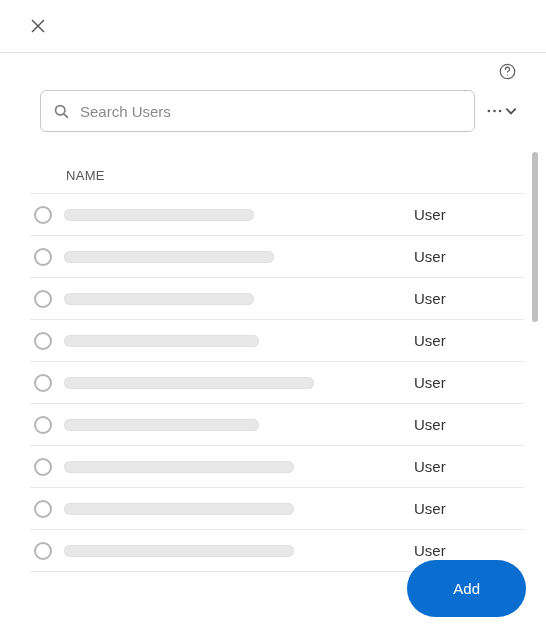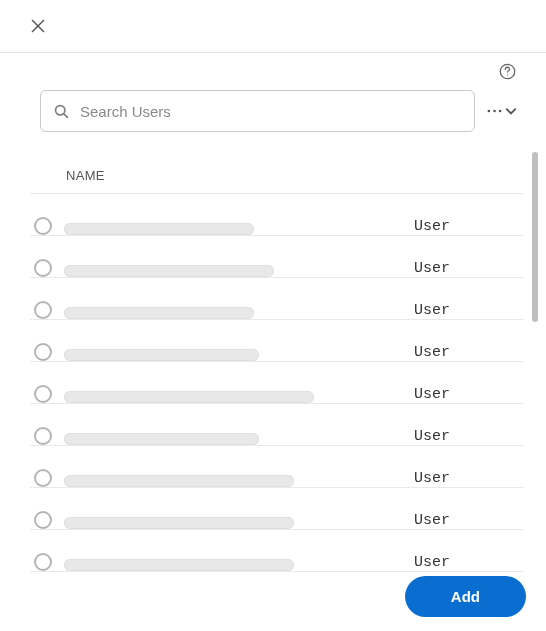--- a/index.html
+++ b/index.html
@@ -95,26 +95,25 @@
     color: #555;
     letter-spacing: 0.3px;
   }
   .col-name { flex: 1; }
   .col-type { width: 110px; }
   .rows {
     border-top: 1px solid #e9e9e9;
   }
   .row {
     display: flex;
-    align-items: flex-end;
+    align-items: center;
     border-bottom: 1px solid #e9e9e9;
     height: 42px;
     gap: 12px;
     padding-left: 4px;
-    font-family: Liberation Mono, monospace;
   }
   .radio {
     width: 18px;
     height: 18px;
     border: 2px solid #b5b5b5;
     border-radius: 50%;
     flex-shrink: 0;
     cursor: pointer;
   }
   .name-cell {
@@ -145,23 +144,23 @@
   .footer {
     position: absolute;
     bottom: 14px;
     right: 20px;
   }
   .add-btn {
     background: #0a6ed1;
     color: #fff;
     border: none;
     border-radius: 999px;
-    padding: 12px 46px;
+    padding: 20px 46px;
     font-size: 15px;
-    font-weight: 700;
+    font-weight: 400;
     cursor: pointer;
   }
 </style>
 </head>
 <body>
 
 <div class="header">
   <div class="close-btn">
     <svg width="16" height="16" viewBox="0 0 16 16" fill="none" stroke="currentColor" stroke-width="1.4">
       <line x1="2" y1="2" x2="14" y2="14"></line>

